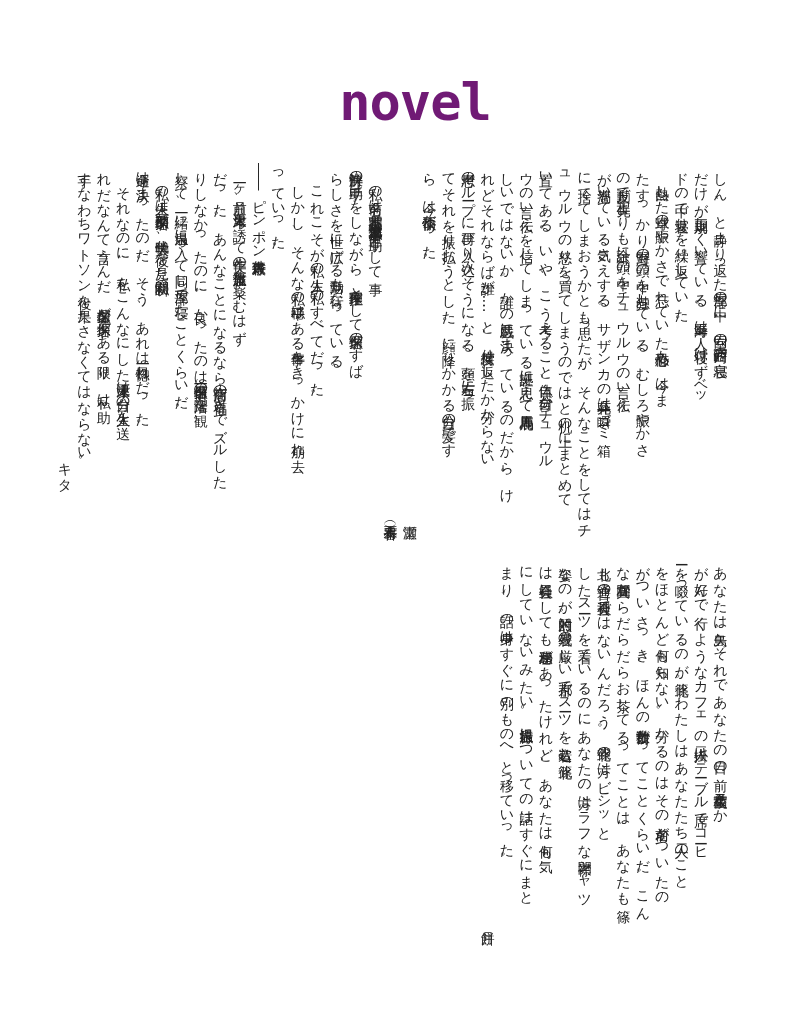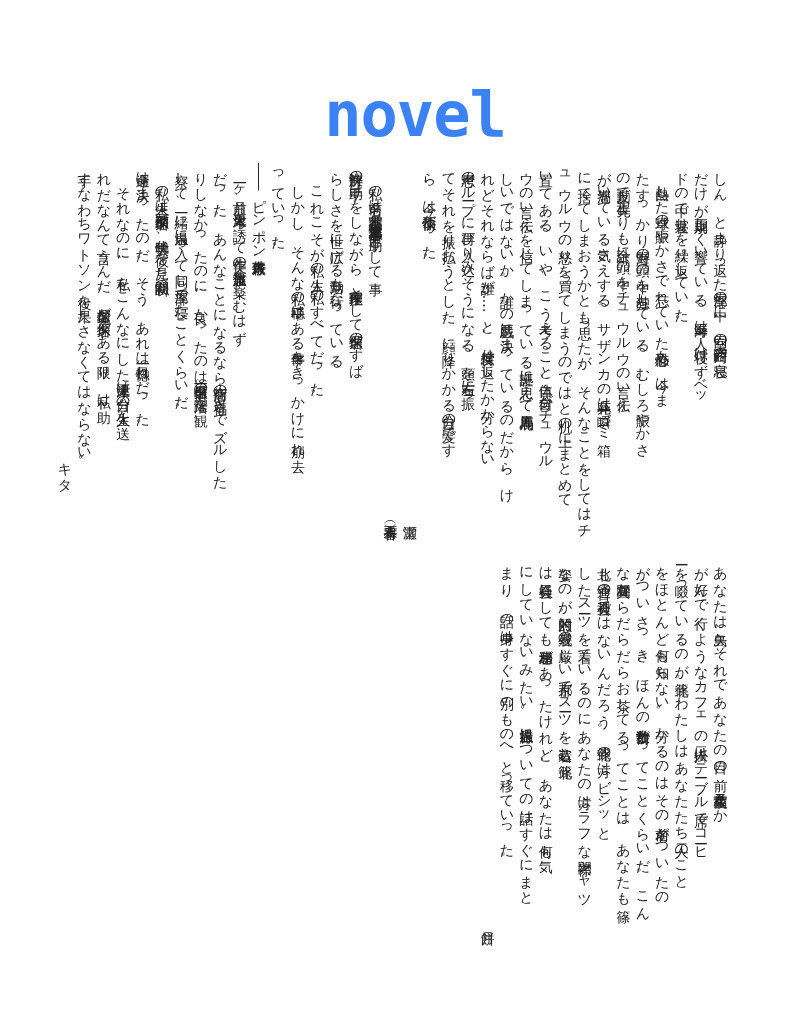--- a/index.html
+++ b/index.html
@@ -16,24 +16,24 @@
     color: #1f1f1f;
   }
   .page-title {
     position: absolute;
     top: 40px;
     left: 30px;
     right: 0;
     text-align: center;
     font-family: "DejaVu Sans Mono", monospace;
     font-weight: 700;
-    font-size: 62px;
+    font-size: 52px;
     line-height: 1.05;
     letter-spacing: -1px;
-    color: #3b82f6;
+    color: #701a75;
   }
   .vblock {
     position: absolute;
     writing-mode: vertical-rl;
     -webkit-writing-mode: vertical-rl;
     text-orientation: mixed;
     font-size: 14px;
     color: #222222;
   }
   .vlines {

